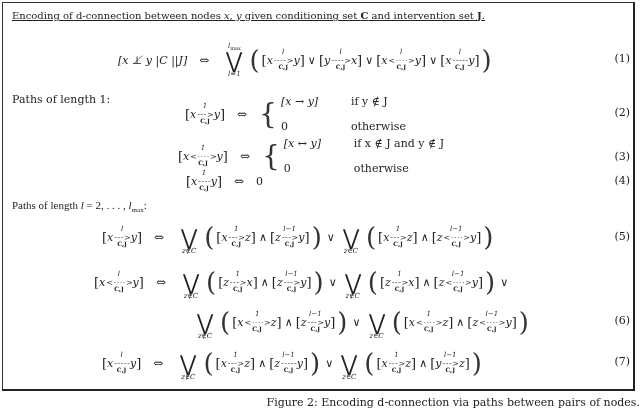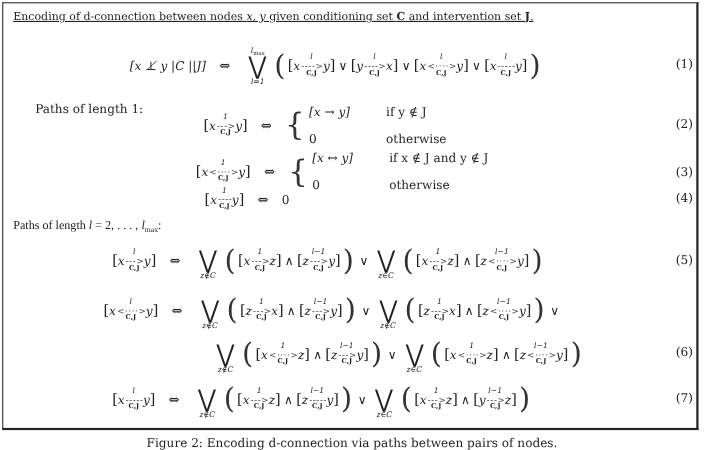--- a/index.html
+++ b/index.html
@@ -35,21 +35,21 @@
     vertical-align: middle; margin: 0 4px; line-height: 1;
   }
   .bigvee .sym { font-size: 22px; line-height: 20px; transform: scaleX(0.9); }
   .bigvee .sub { font-size: 7px; font-style: italic; }
   .bigvee .sup { font-size: 7px; font-style: italic; height: 8px; }
   .paren { font-size: 26px; font-weight: 100; margin: 0 2px; line-height: 1; color: #333; }
   .op { margin: 0 3px; font-size: 11px; }
   .cases { display: inline-flex; align-items: center; }
   .brace { font-size: 28px; font-weight: 100; margin-right: 4px; line-height: 1; color: #333; }
   .cases-grid { display: grid; grid-template-columns: 58px auto; row-gap: 0px; line-height: 13px; gap: 12px; }
-  .caption { left: 0; width: 640px; text-align: center; top: 396px; font-size: 11px; }
+  .caption { left: 0; width: 640px; text-align: right; top: 396px; font-size: 11px; }
 </style>
 </head>
 <body>
 
 <div class="frame"></div>
 
 <div class="abs intro">
   <span>Encoding of d-connection between nodes </span><span class="i">x, y</span><span> given conditioning set </span><span class="b">C</span><span> and intervention set </span><span class="b">J</span><span>.</span>
 </div>
 
@@ -98,21 +98,21 @@
       <span class="top">l</span>
       <span class="mid">- - - - -</span>
       <span class="bot">C,J</span>
     </span>
   <span class="i">y</span>
     <span class="br">]</span>
   <span class="paren">)</span>
 </div>
 <div class="eqno" style="top:52px;">(1)</div>
 
-<div class="abs section" style="left:12px; top:93px;margin-left:20px;">Paths of length 1:</div>
+<div class="abs section" style="left:12px; top:93px;">Paths of length 1:</div>
 
 <div class="row" style="left:185px; top:96px; height:36px;">
   <span class="br">[</span>
     <span class="i">x</span>
   <span class="arr">
       <span class="top">1</span>
       <span class="mid">- - - &gt;</span>
       <span class="bot">C,J</span>
     </span>
   <span class="i">y</span>

